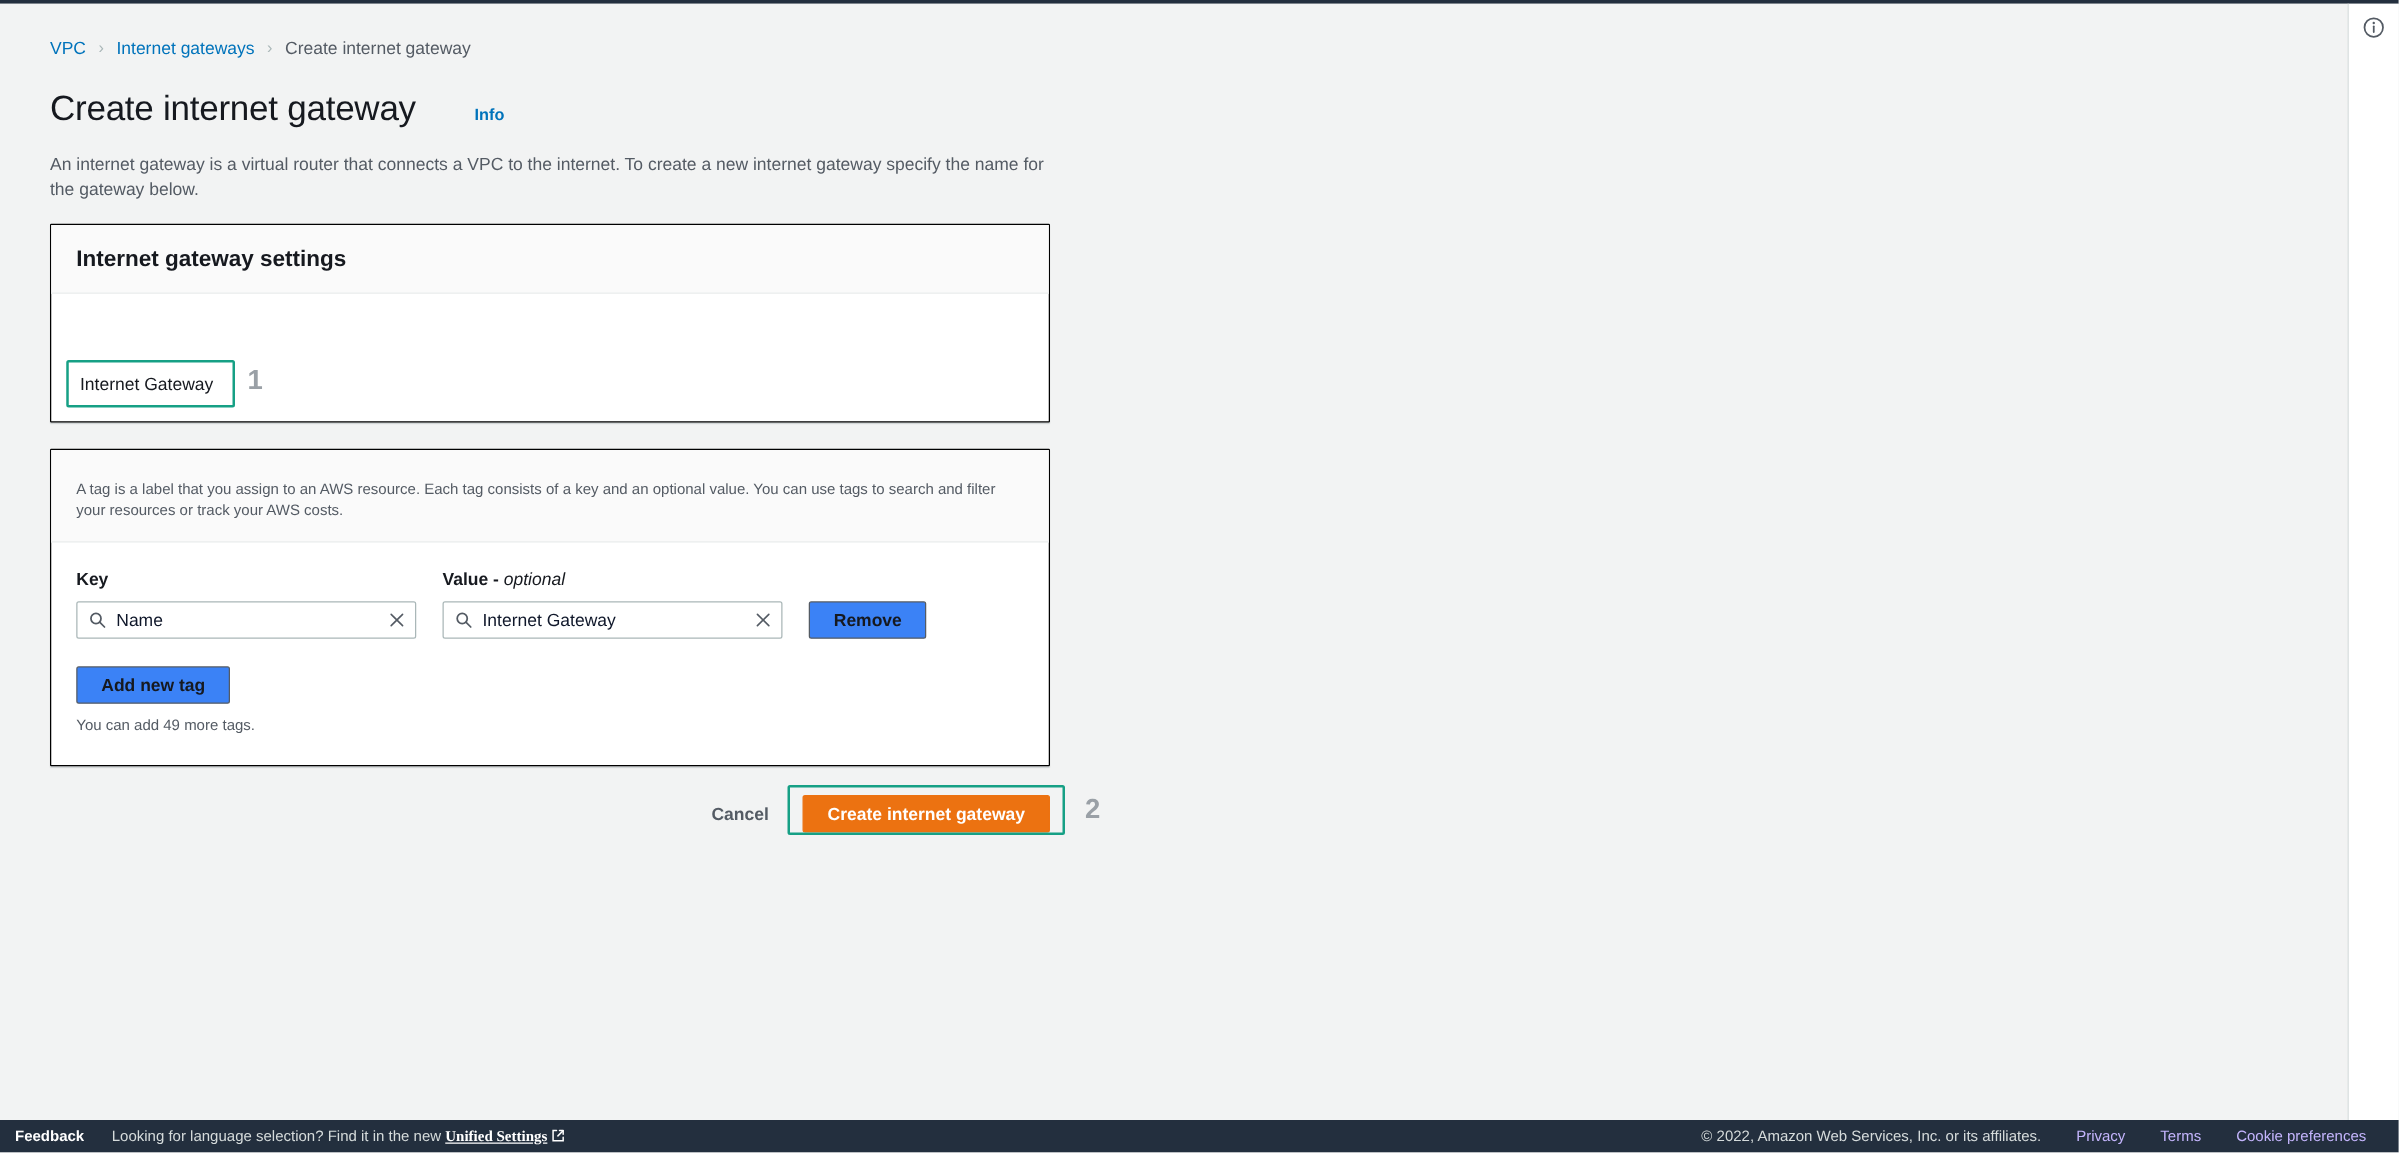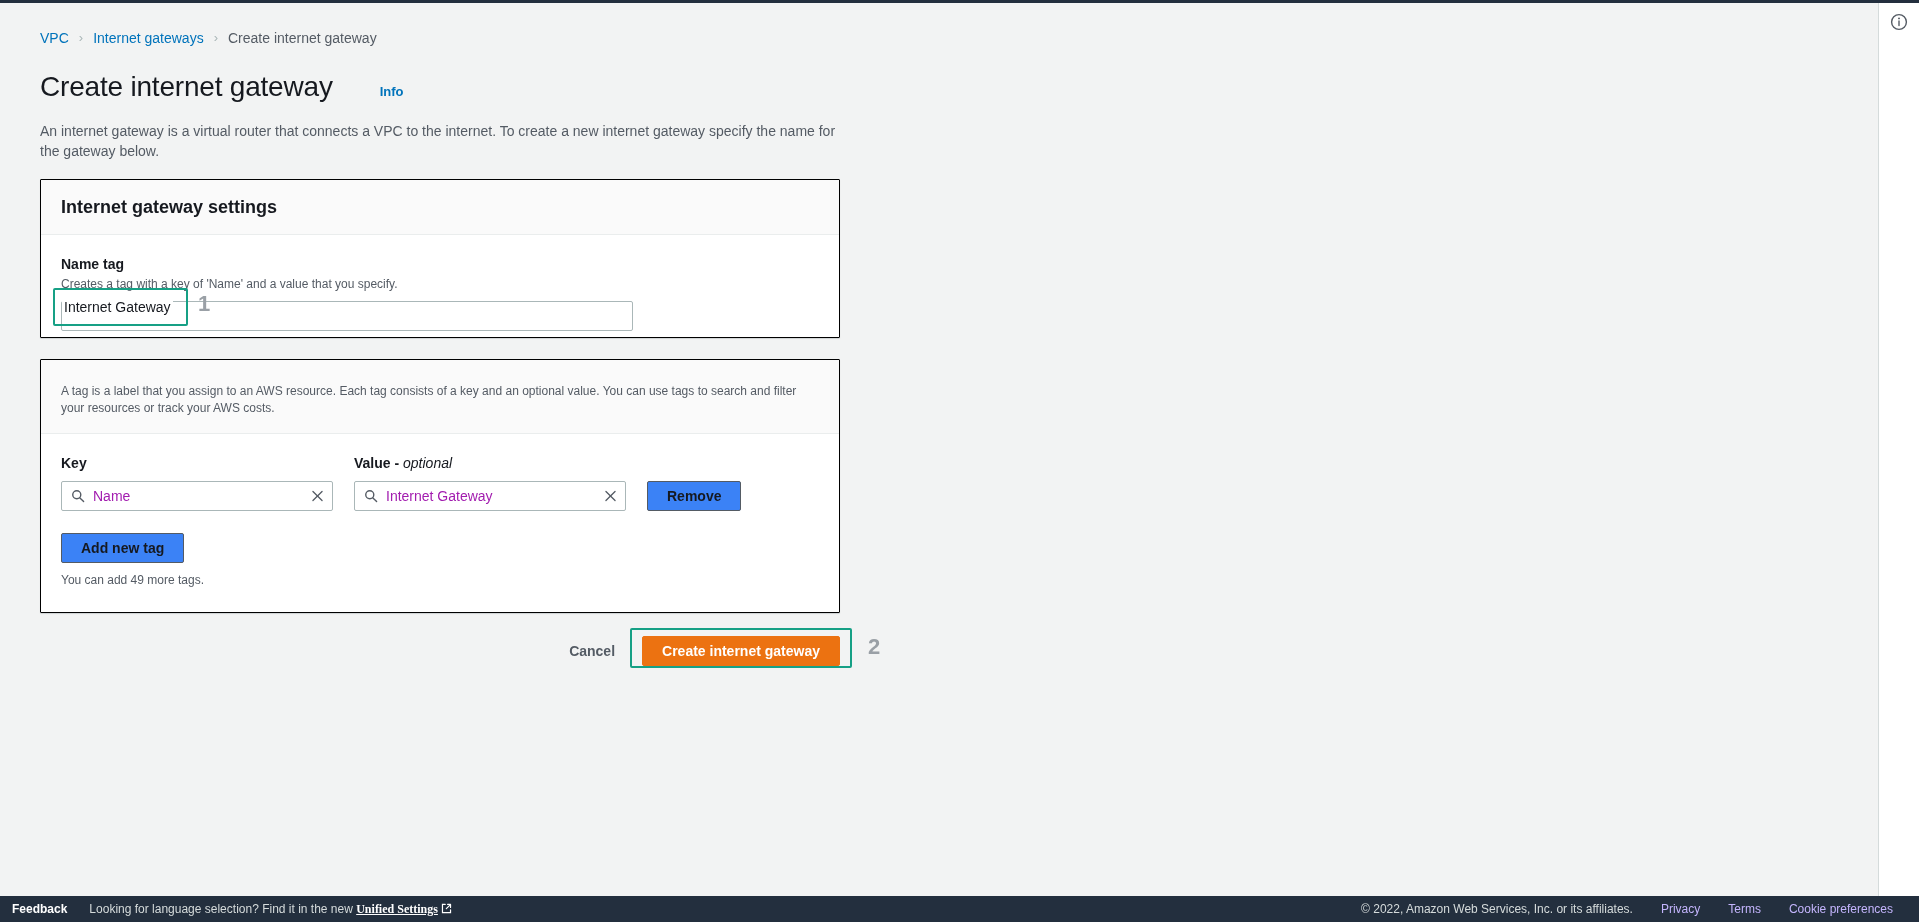--- a/index.html
+++ b/index.html
@@ -246,21 +246,21 @@
   .tag-input {
     position: relative;
     height: 30px;
     border: 1px solid #aab7b8;
     border-radius: 2px;
     background: #ffffff;
     display: flex;
     align-items: center;
     padding: 0 30px 0 9px;
     font-size: 14px;
-    color: #a21caf;
+    color: #0f172a;
   }
   #tag-key-input { width: 272px; }
   #tag-value-input { width: 272px; }
   .search-icon {
     width: 14px;
     height: 14px;
     color: #545b64;
     flex: 0 0 auto;
     margin-right: 8px;
   }
@@ -403,27 +403,20 @@
   <div class="page-title-row">
     <h1 class="page-title">Create internet gateway</h1>
     <a class="info-link" href="#">Info</a>
   </div>
 
   <p class="page-desc">An internet gateway is a virtual router that connects a VPC to the internet. To create a new internet gateway specify the name for the gateway below.</p>
 
   <section class="card" id="settings-card">
     <div class="card-header">
       <div class="card-title">Internet gateway settings</div>
-    </div>
-    <div class="card-body">
-      <div class="field-label">Name tag</div>
-      <div class="field-desc">Creates a tag with a key of 'Name' and a value that you specify.</div>
-      <div class="input">
-        <span style="visibility:hidden">Internet Gateway</span>
-      </div>
     </div>
   </section>
 
   <div class="anno-box" id="anno-box-1"></div>
   <div class="anno-inner-text">Internet Gateway</div>
   <div class="anno-num" id="anno-num-1">1</div>
 
   <section class="card" id="tags-card">
     <div class="card-header">
       <div class="card-subtitle">A tag is a label that you assign to an AWS resource. Each tag consists of a key and an optional value. You can use tags to search and filter your resources or track your AWS costs.</div>

